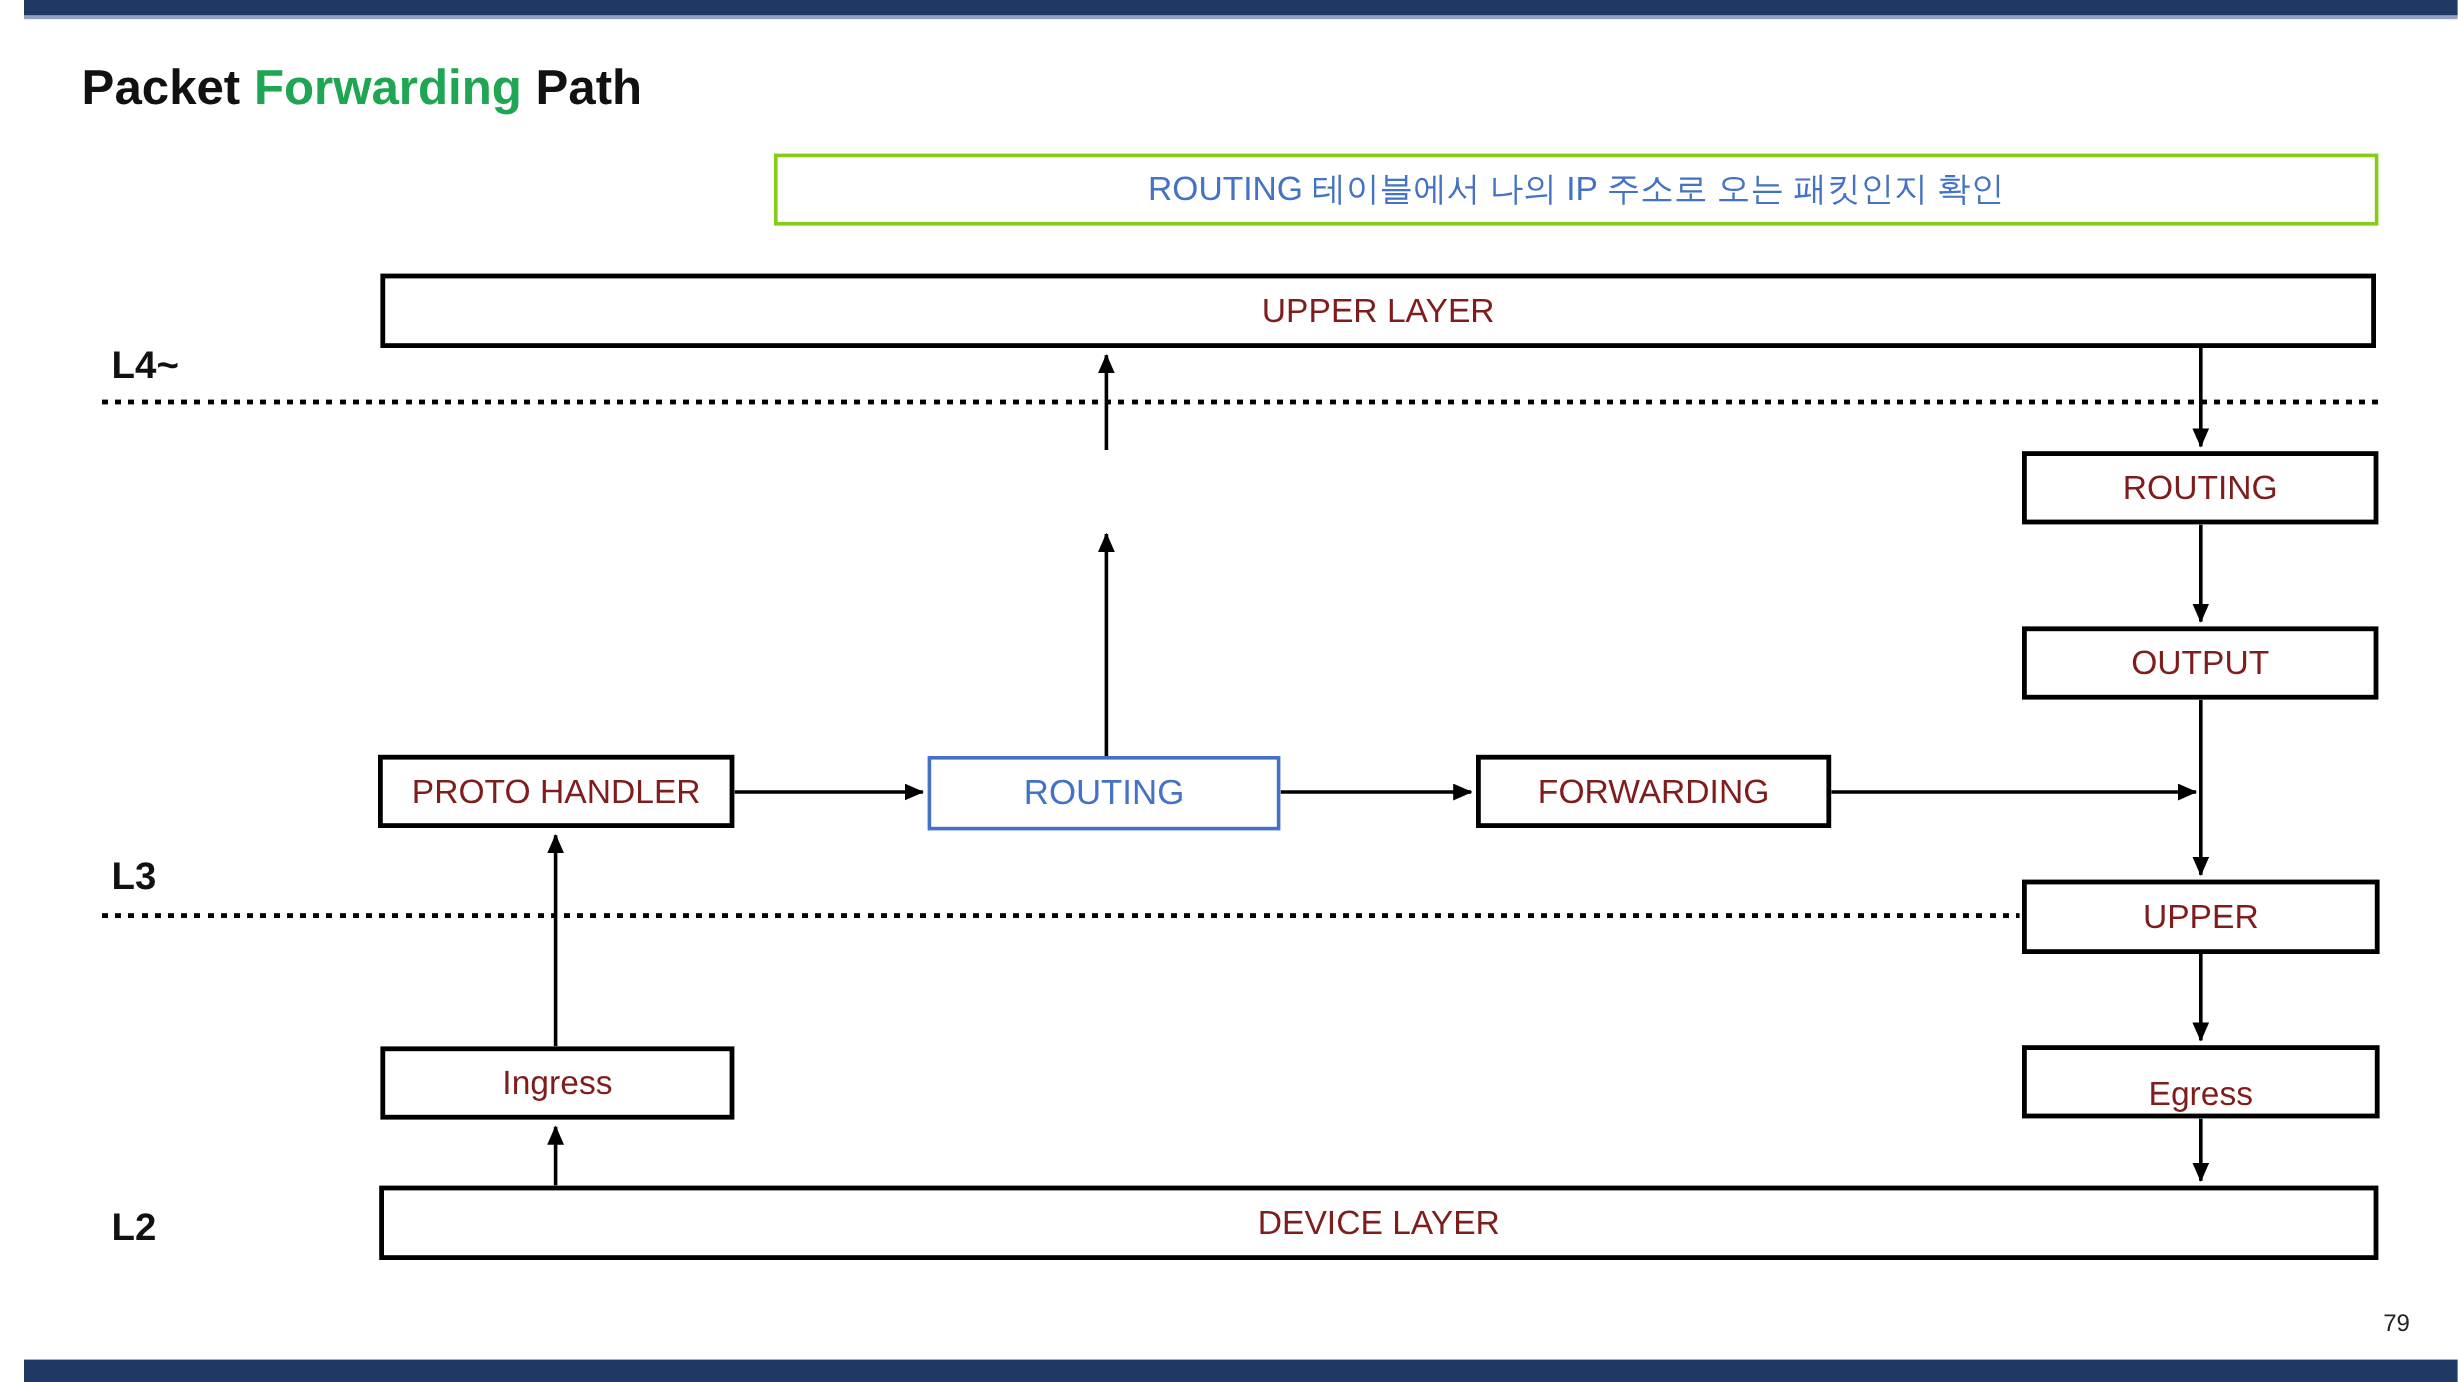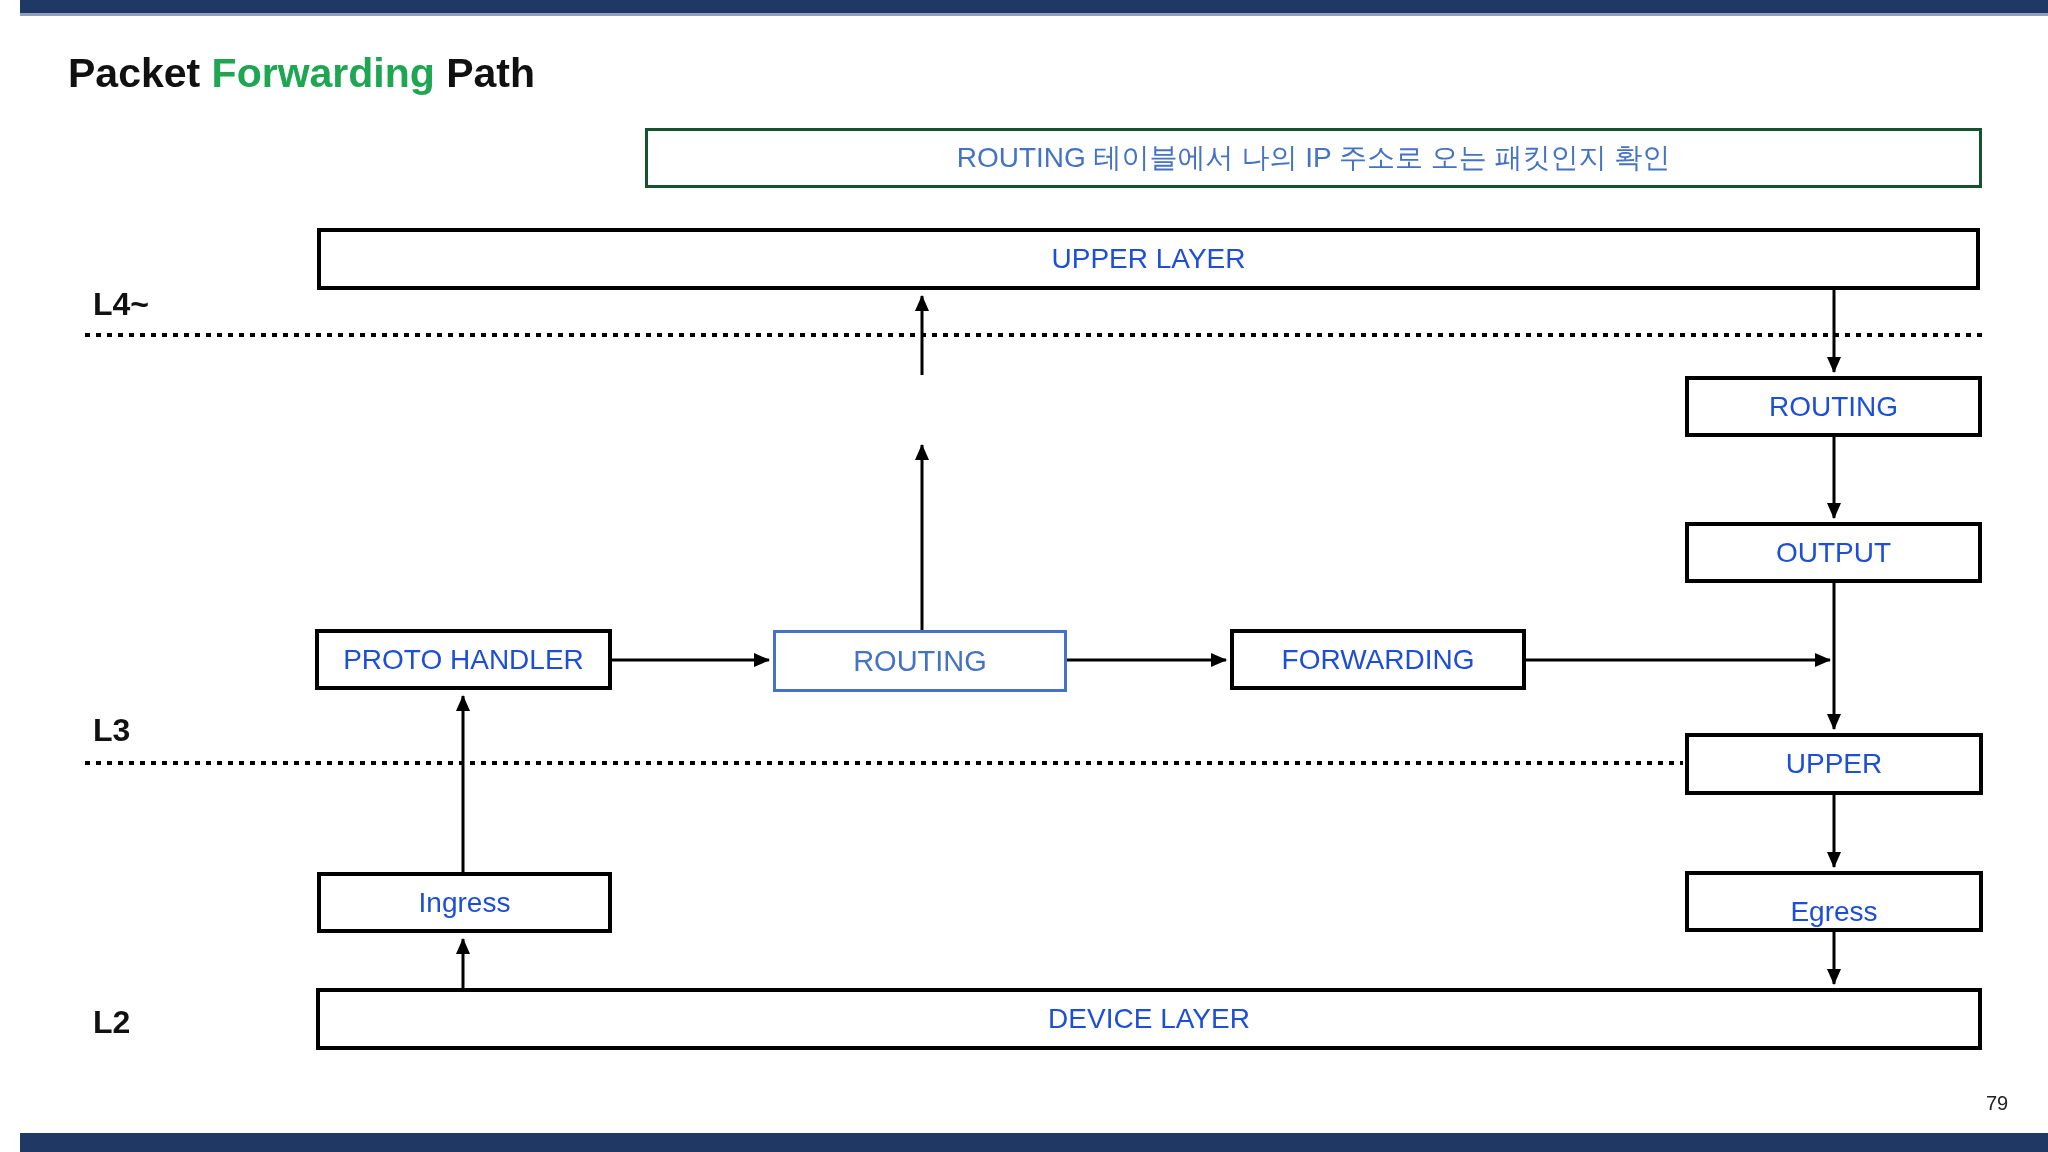--- a/index.html
+++ b/index.html
@@ -10,29 +10,29 @@
   }
   .topbar{position:absolute;left:0;top:0;width:2048px;height:13px;background:#1F3864;}
   .topbar-underline{position:absolute;left:0;top:13px;width:2048px;height:3px;background:#8DA0BD;}
   .bottombar{position:absolute;left:0;top:1133px;width:2048px;height:19px;background:#1F3864;}
 
   .title{position:absolute;left:48px;top:50px;font-size:41px;font-weight:bold;color:#111111;letter-spacing:0px;white-space:pre;}
   .title .hl{color:#1EA652;}
 
   .callout{
     position:absolute;left:625px;top:128px;width:1337px;height:60px;
-    border:3px solid #14532d;box-sizing:border-box;
+    border:3px solid #84cc16;box-sizing:border-box;
     display:flex;align-items:center;justify-content:center;
     color:#4472C4;font-size:28px;
   }
 
   .node{
     position:absolute;border:4px solid #000000;box-sizing:border-box;background:#ffffff;
     display:flex;align-items:center;justify-content:center;
-    font-size:28px;color:#1d4ed8;white-space:nowrap;
+    font-size:28px;color:#7f1d1d;white-space:nowrap;
   }
   .node.blue{border:3px solid #4472C4;color:#4472C4;font-size:29px;}
 
   .layer-label{position:absolute;left:73px;font-size:32px;font-weight:bold;color:#111111;}
 
   .dotline{position:absolute;height:4px;background:repeating-linear-gradient(90deg,#000000 0 5px,transparent 5px 11px);}
 
   #arrows{position:absolute;left:0;top:0;pointer-events:none;}
 
   .pagenum{position:absolute;left:1966px;top:1092px;width:60px;font-size:20px;color:#222222;}

